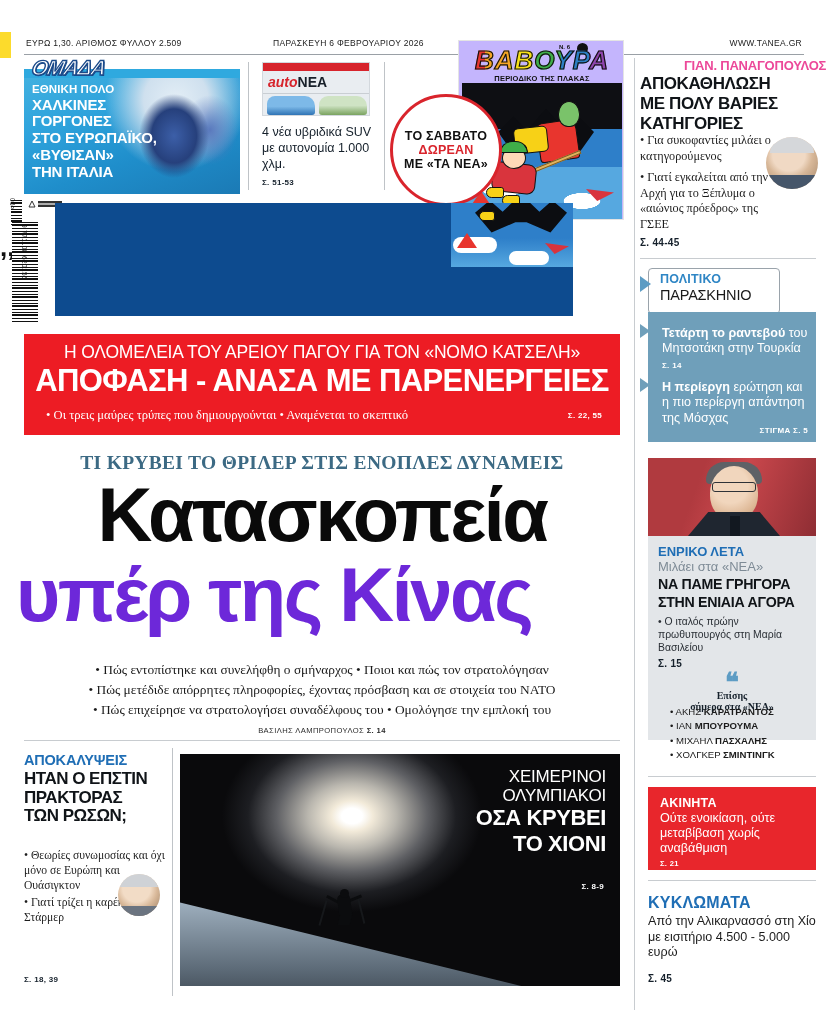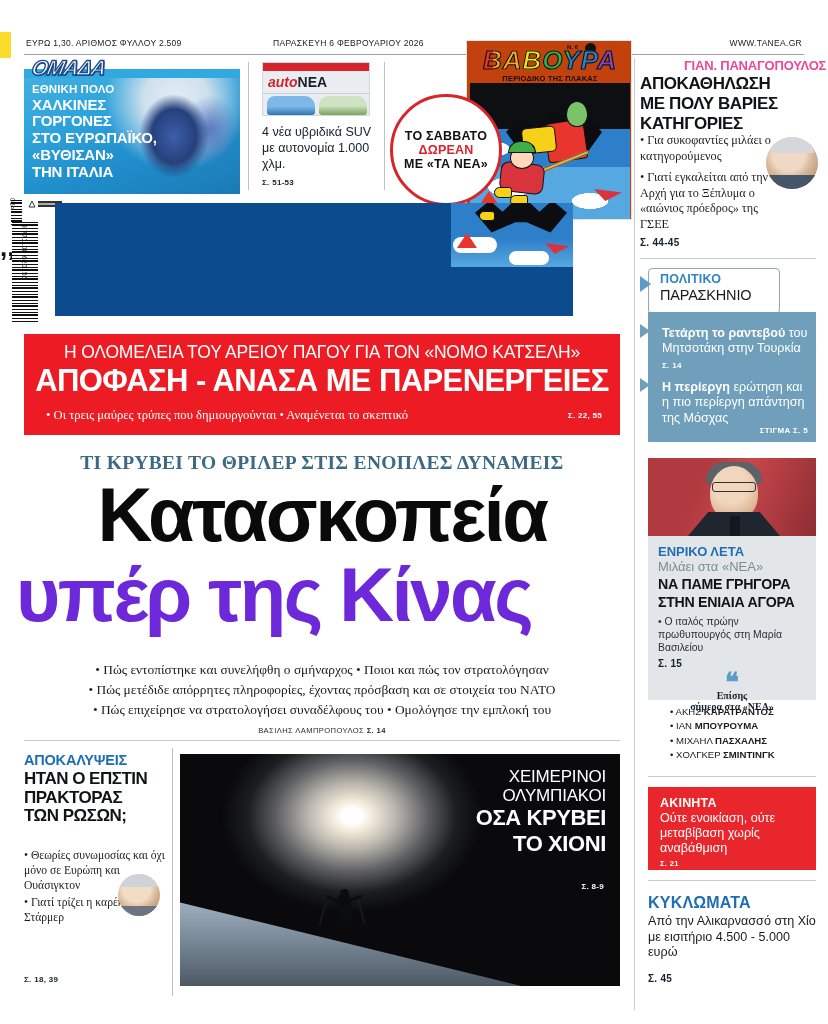--- a/index.html
+++ b/index.html
@@ -52,21 +52,21 @@
   .auto-thumb .stripe{ position:absolute;left:0;top:30px;width:108px;height:1px;background:#c9ced3;}
   .auto-thumb .carA{ position:absolute;left:4px;top:33px;width:48px;height:19px;
       background:linear-gradient(180deg,#7db9e8 0 55%, #2f74b5 100%); border-radius:8px 10px 3px 3px;}
   .auto-thumb .carB{ position:absolute;left:56px;top:33px;width:48px;height:19px;
       background:linear-gradient(180deg,#cfe3c4 0 50%, #7aa35f 100%); border-radius:9px 10px 3px 3px;}
   .auto-txt { position:absolute; left:0; top:62px; width:112px; font-size:12.5px; color:#15202b; line-height:1.28; }
   .auto-page { position:absolute; left:0; top:116px; font-size:8px; font-weight:bold; color:#15202b; letter-spacing:.3px;}
 
   
   .bab-wrap { position:absolute; left:450px; top:40px; width:166px; height:180px; }
-  .bab-cover { position:absolute; left:16px; top:0; width:166px; height:180px; background:#c2410c; overflow:hidden; border:1px solid #e4e4e4;}
+  .bab-cover { position:absolute; left:8px; top:0; width:166px; height:180px; background:#c4b5fd; overflow:hidden; border:1px solid #e4e4e4;}
   .bab-title { position:absolute; left:4px; top:4px; width:158px; text-align:center;
       font-size:26px; font-weight:bold; font-style:italic; letter-spacing:1px;
       background:linear-gradient(90deg,#e8352e 0 14%,#f5a623 14% 30%,#f7e017 30% 46%,#3fae49 46% 62%,#2b7fc4 62% 80%,#8e44ad 80% 100%);
       -webkit-background-clip:text; background-clip:text; color:transparent;
       -webkit-text-stroke:1.2px #111; }
   .bab-sub { position:absolute; left:0; top:33px; width:166px; text-align:center; font-size:7.5px; font-weight:bold; color:#111; letter-spacing:.2px;}
   .bab-art { position:absolute; left:3px; top:42px; width:160px; height:136px;
       background:
         radial-gradient(ellipse 36px 16px at 40px 104px,#fff 0 60%,rgba(255,255,255,0) 62%),
         radial-gradient(ellipse 30px 13px at 120px 118px,#fff 0 60%,rgba(255,255,255,0) 62%),
@@ -126,21 +126,21 @@
   .letta-photo { position:absolute; left:648px; top:458px; width:168px; height:78px; overflow:hidden;
       background:
         radial-gradient(ellipse 26px 30px at 86px 30px,#e8c6a8 0 56%, rgba(232,198,168,0) 60%),
         linear-gradient(110deg,#b03a3f 0 30%, #c9474c 52%, #8e2d33 100%);}
   .letta-photo .head{position:absolute;left:62px;top:8px;width:48px;height:54px;border-radius:50% 50% 45% 45%;
       background:radial-gradient(circle at 42% 36%,#f1d6bd 0 40%,#ddb795 70%,#b08f70 100%);}
   .letta-photo .hair{position:absolute;left:58px;top:4px;width:56px;height:22px;background:#5e6166;border-radius:28px 28px 6px 6px;}
   .letta-photo .glass{position:absolute;left:64px;top:24px;width:44px;height:10px;border:1.6px solid #2e3237;border-radius:3px;}
   .letta-photo .suit{position:absolute;left:40px;bottom:0;width:92px;height:24px;background:#1f2630;clip-path:polygon(22% 0,78% 0,100% 100%,0 100%);}
   .letta-photo .tie{position:absolute;left:82px;bottom:0;width:10px;height:20px;background:#121820;}
-  .letta-box { position:absolute; left:648px; top:536px; width:168px; height:164px; background:#e3e6e9; }
+  .letta-box { position:absolute; left:648px; top:536px; width:168px; height:204px; background:#e3e6e9; }
   .letta-k { font-size:13px; font-weight:bold; color:#1f6eb5; }
   .letta-sub { font-size:13px; color:#7e8b96; margin-top:0px;}
   .letta-h { font-size:14.2px; font-weight:bold; color:#101418; line-height:1.08; margin-top:3px; letter-spacing:-.3px;}
   .letta-b { font-size:10.4px; color:#2a2f35; line-height:1.25; margin-top:4px;}
   .quote-mark { text-align:center; font-size:26px; color:#5d9cc4; font-weight:bold; line-height:.6; margin-top:6px;}
   .epis { text-align:center; font-family:"Liberation Serif",serif; font-weight:bold; font-size:10px; color:#15202b; line-height:1.12;}
   .names { margin-top:5px; padding-left:14px; font-size:9.6px; color:#1b1b1b; line-height:1.5;}
   .names b{ font-weight:bold;}
 
   

